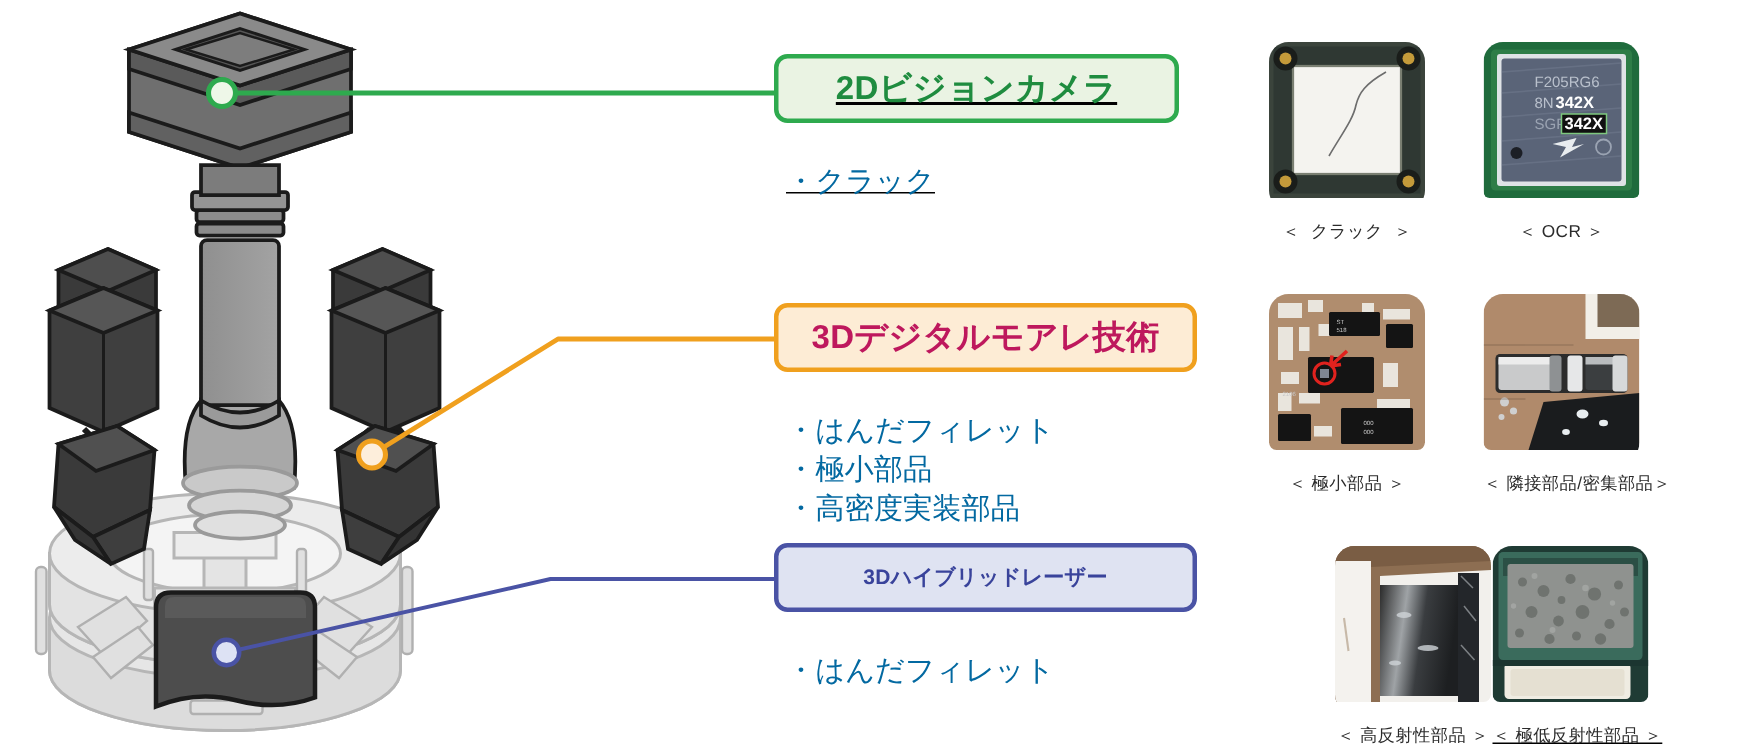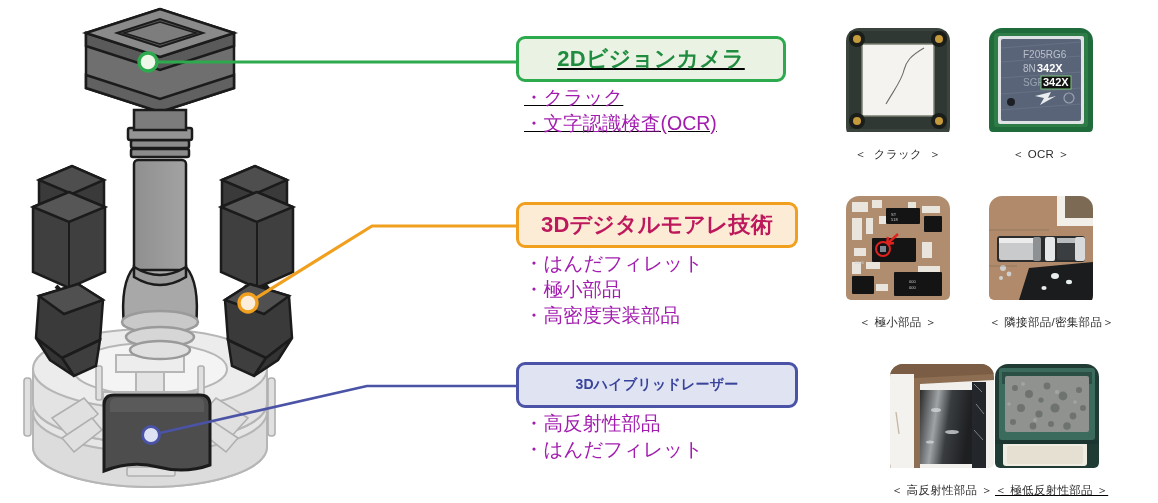--- a/index.html
+++ b/index.html
@@ -27,22 +27,22 @@
     display:flex;align-items:center;justify-content:center;
     font-weight:bold;
     letter-spacing:.2px;
     white-space:nowrap;
   }
   .chip-green{background:#eaf3e3;border-color:#2eaa4e;color:#1f8c3f;}
   .chip-orange{background:#fdecd5;border-color:#f0a01e;color:#be185d;}
   .chip-blue{background:#dfe3f2;border-color:#4a53a5;color:#39439b;}
 
   .bullets{
-    margin-top:3px;
-    color:#a21caf;
+    margin-top:27px;
+    color:#0369a1;
     font-size:19.5px;
     line-height:1.33;
     white-space:nowrap;
   }
   .bullets div{padding-left:8px;}
 
   
   .samples{position:absolute;left:836px;top:0;width:322px;height:503px;}
   .sample{position:absolute;width:104px;text-align:center;}
   .thumb{
@@ -170,37 +170,35 @@
 
     <circle cx="148" cy="62" r="9" fill="#eef7e8" stroke="#2eaa4e" stroke-width="3.4"></circle>
     <circle cx="248" cy="303" r="9" fill="#fdeedb" stroke="#f0a01e" stroke-width="3.4"></circle>
     <circle cx="151" cy="435" r="8.5" fill="#dde2f4" stroke="#4a53a5" stroke-width="3"></circle>
   </svg>
 
   <div class="callout" style="left:516px;top:36px;text-decoration:underline;">
     <div class="chip chip-green" style="width:270px;height:46px;font-size:22px;">2Dビジョンカメラ</div>
     <div class="bullets">
       <div>・クラック</div>
-      <div>・文字認識検査(OCR)</div>
     </div>
   </div>
 
   <div class="callout" style="left:516px;top:202px;">
     <div class="chip chip-orange" style="width:282px;height:46px;font-size:22px;">3Dデジタルモアレ技術</div>
     <div class="bullets">
       <div>・はんだフィレット</div>
       <div>・極小部品</div>
       <div>・高密度実装部品</div>
     </div>
   </div>
 
   <div class="callout" style="left:516px;top:362px;">
     <div class="chip chip-blue" style="width:282px;height:46px;font-size:14px;">3Dハイブリッドレーザー</div>
     <div class="bullets">
-      <div>・高反射性部品</div>
       <div>・はんだフィレット</div>
     </div>
   </div>
 
   <div class="samples">
 
     <div class="sample" style="left:10px;top:28px;font-family:Liberation Mono, monospace;">
       <div class="thumb">
         <svg viewBox="0 0 104 104" width="104" height="104">
           <rect width="104" height="104" fill="#3b443c"></rect>

